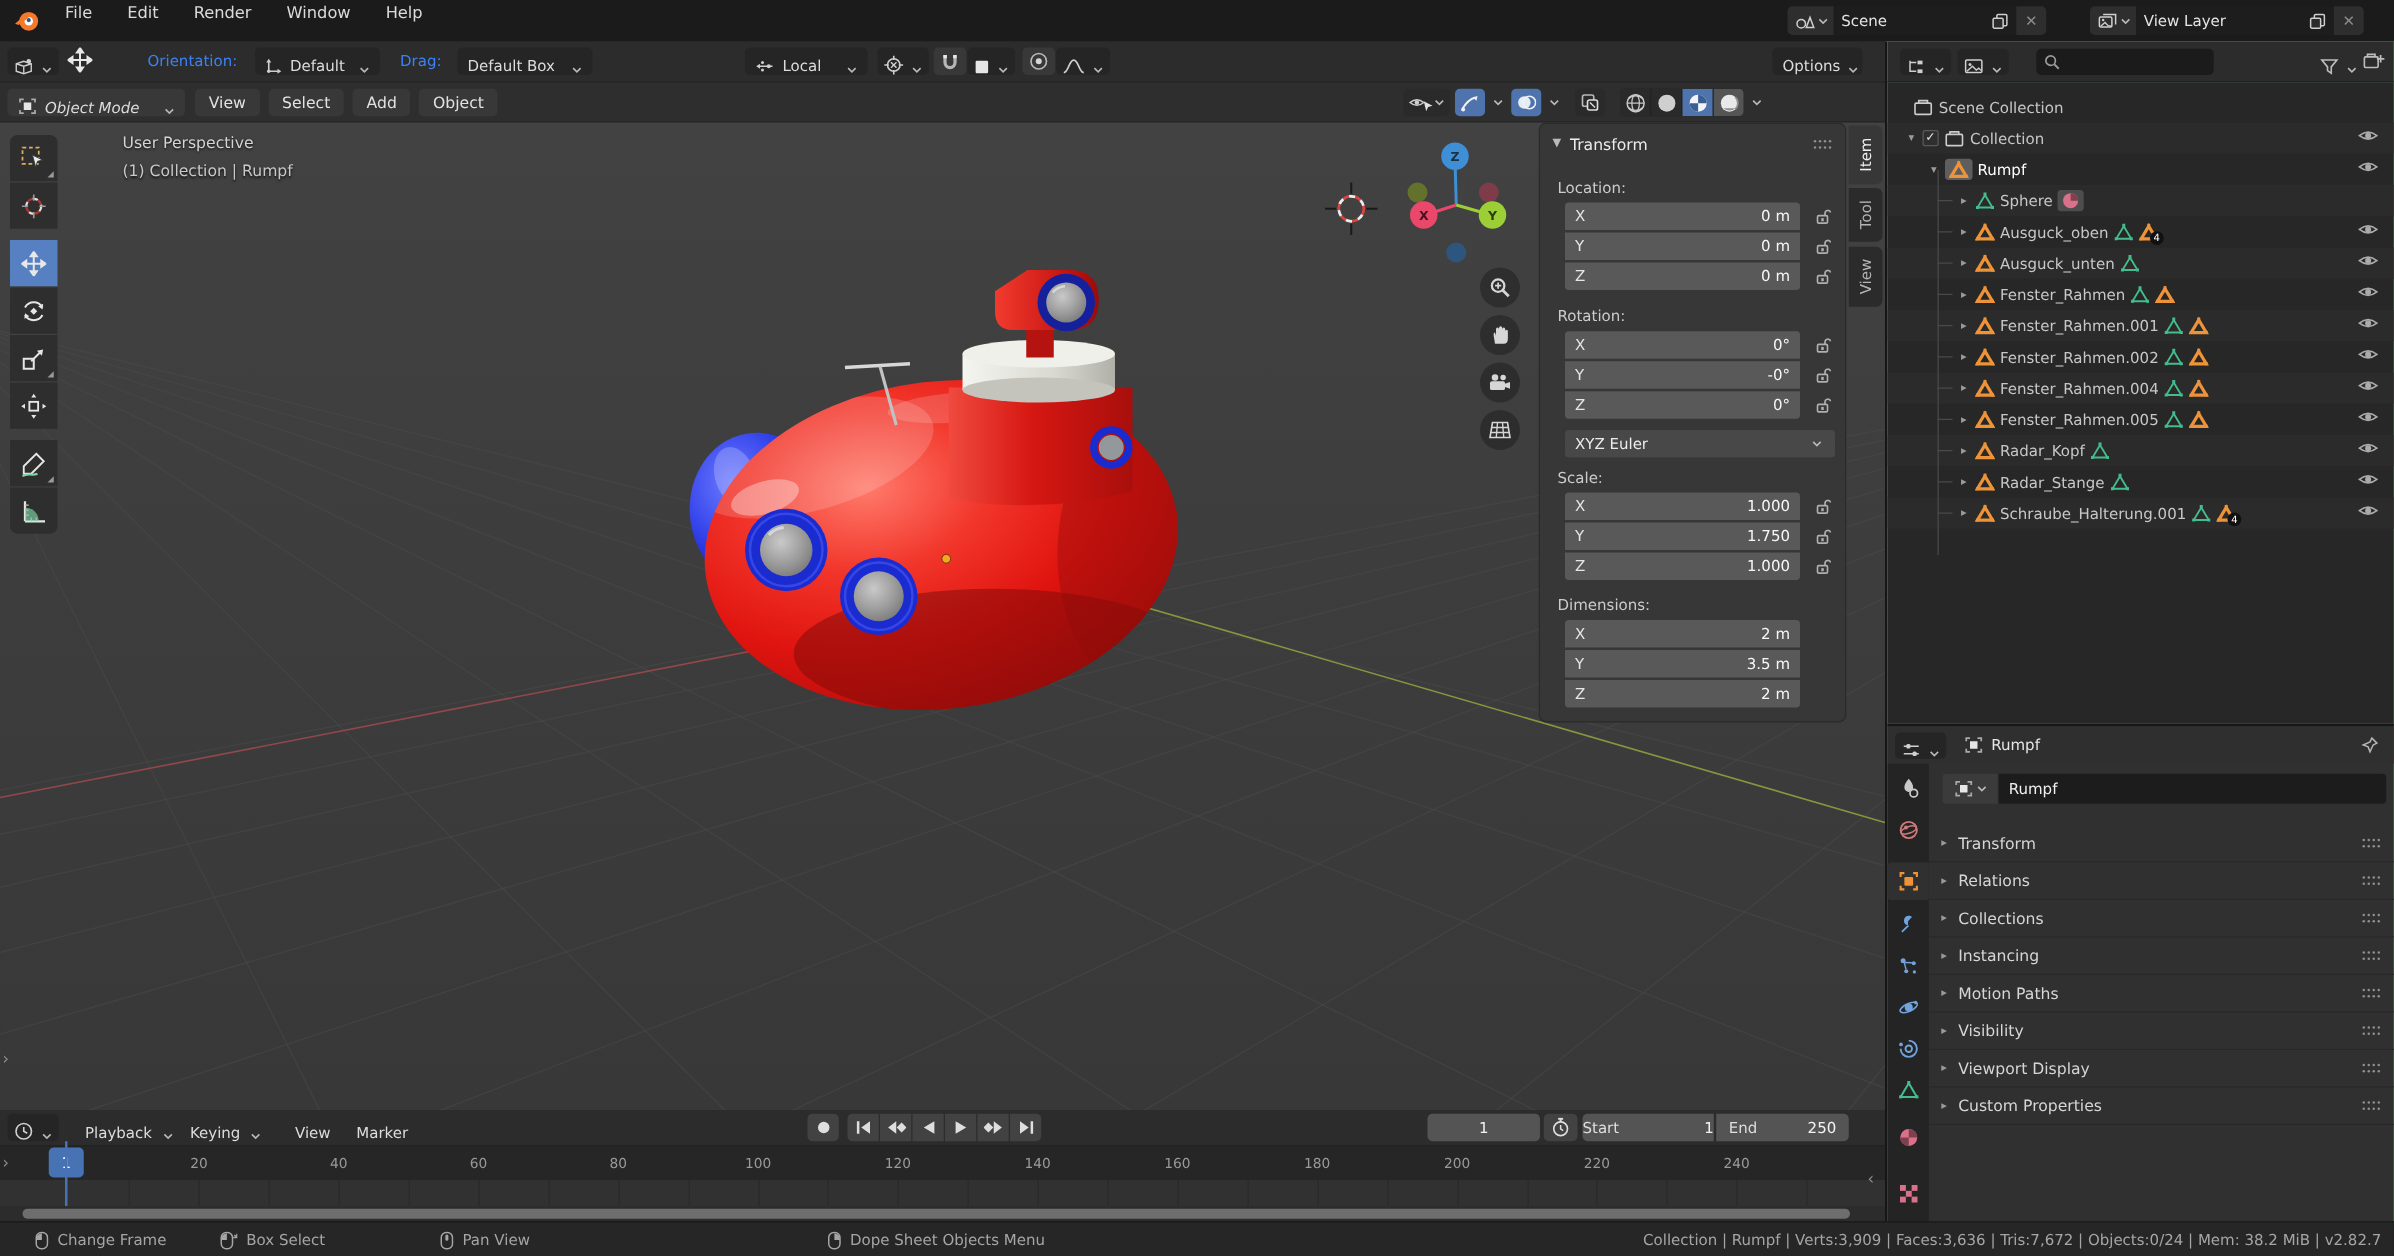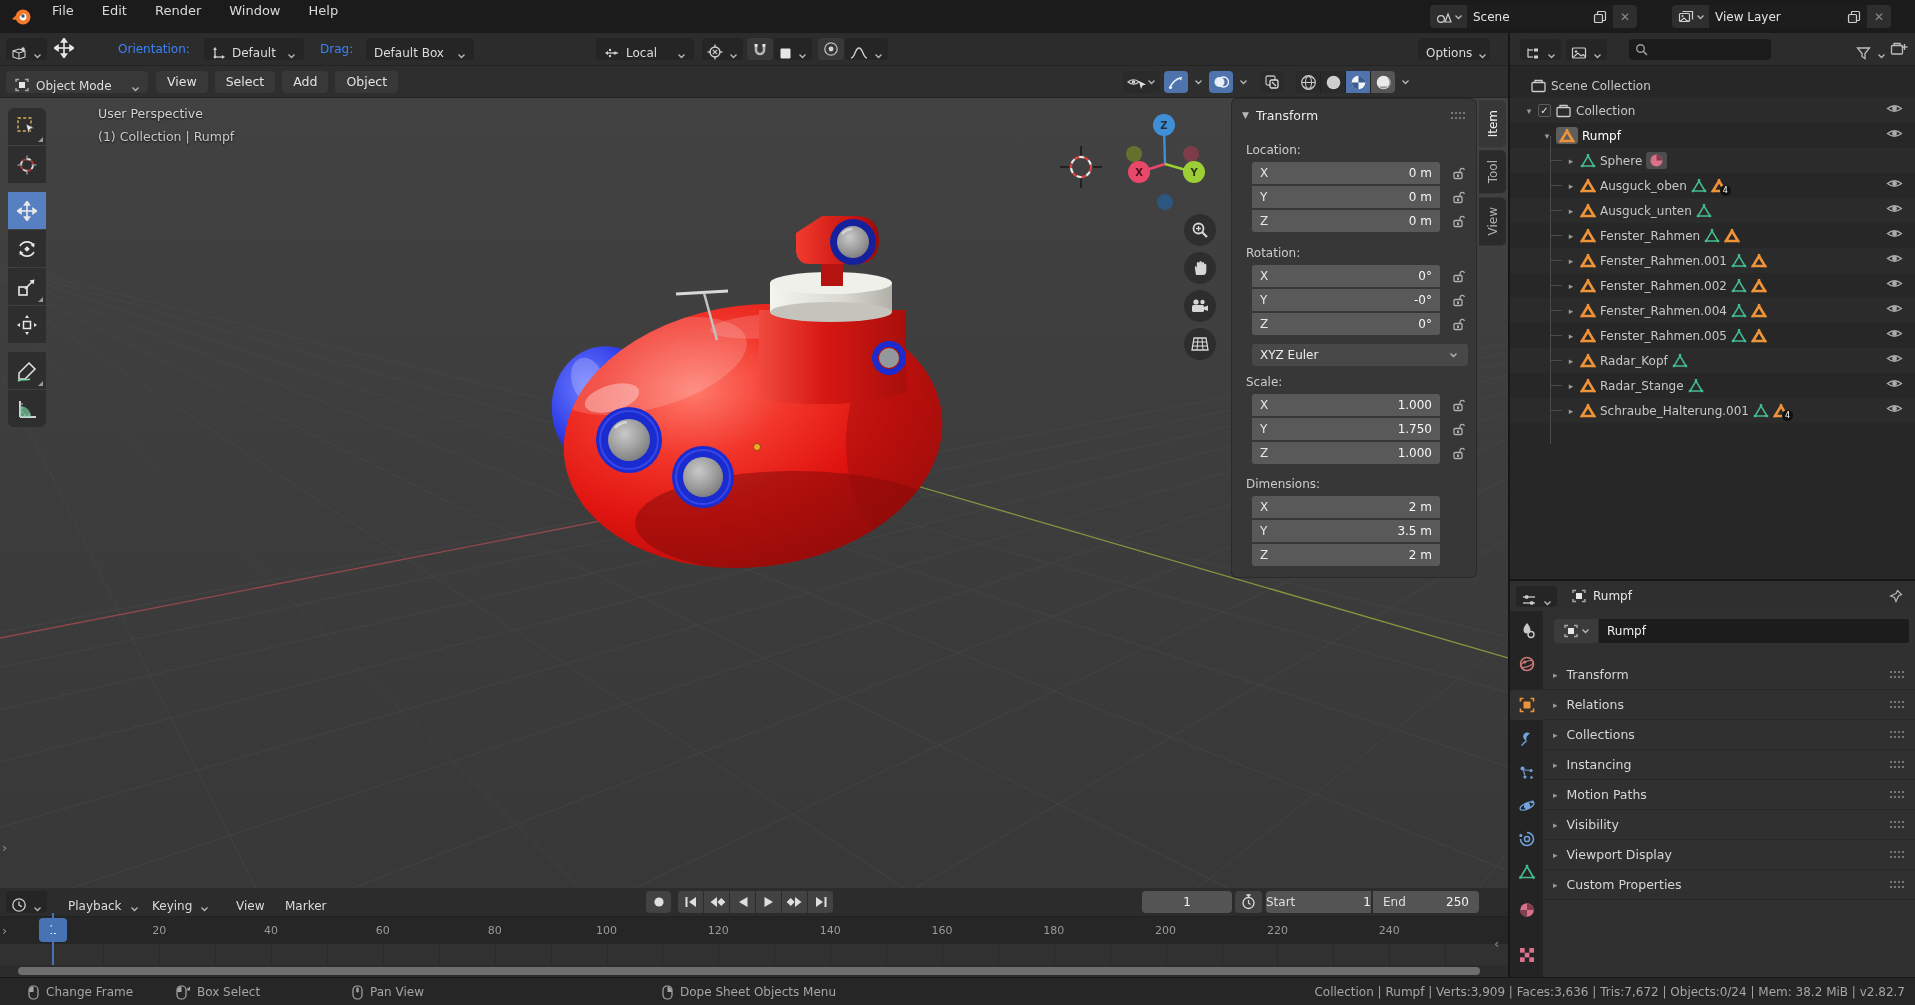--- a/index.html
+++ b/index.html
@@ -21,21 +21,21 @@
   .id-selector { position:absolute; top:5px; height:23px; display:flex; align-items:stretch; }
   .id-ico { background:#2e2e2e; border-radius:4px 0 0 4px; display:flex; align-items:center; padding:0 4px 0 6px; gap:2px; }
   .id-field { background:#1d1d1d; display:flex; align-items:center; padding:0 6px; color:#e4e4e4; }
   .id-x { background:#2e2e2e; border-radius:0 4px 4px 0; display:flex; align-items:center; padding:0 7px; color:#8d8d8d; font-size:12px; }
 
   
   #toolsettings { position:absolute; left:0; top:33px; width:1508px; height:33px; background:#2c2c2c; border-bottom:1px solid #242424; }
   #vp-header { position:absolute; left:0; top:66px; width:1508px; height:32px; background:#2e2e2e; border-bottom:1px solid #242424; }
   .pill { position:absolute; top:5px; height:22px; background:#252525; border-radius:4px;
     display:flex; align-items:flex-end; gap:6px; padding:0 8px; color:#dcdcdc; white-space:nowrap; }
-  .pill-lite { background:#383838; }
+  .pill-lite { background:#383838;font-style:italic; }
   .flatlabel { position:absolute; top:0; height:32px; line-height:32px; color:#3b82f6; }
   .icobtn { position:absolute; top:5px; height:22px; border-radius:4px; display:flex; align-items:center; justify-content:center; }
   .hmenu { display:flex; gap:7px; position:absolute; top:5px; }
   .hmenu .menu-pill { height:22px; line-height:22px; padding:0 11px; background:#383838; border-radius:4px; color:#e2e2e2; font-size:12.5px; }
 
   #vph-right { position:absolute; right:96px; top:5px; display:flex; align-items:center; gap:4px; }
   .vbtn { height:22px; min-width:24px; background:#2a2a2a; border-radius:4px; display:flex; align-items:center; justify-content:center; padding:0 3px; }
   .vbtn.on { background:#4f74ad; }
   .vbtn.lt { background:#555555; }
   .chev { display:flex; align-items:center; padding:0 2px; }

